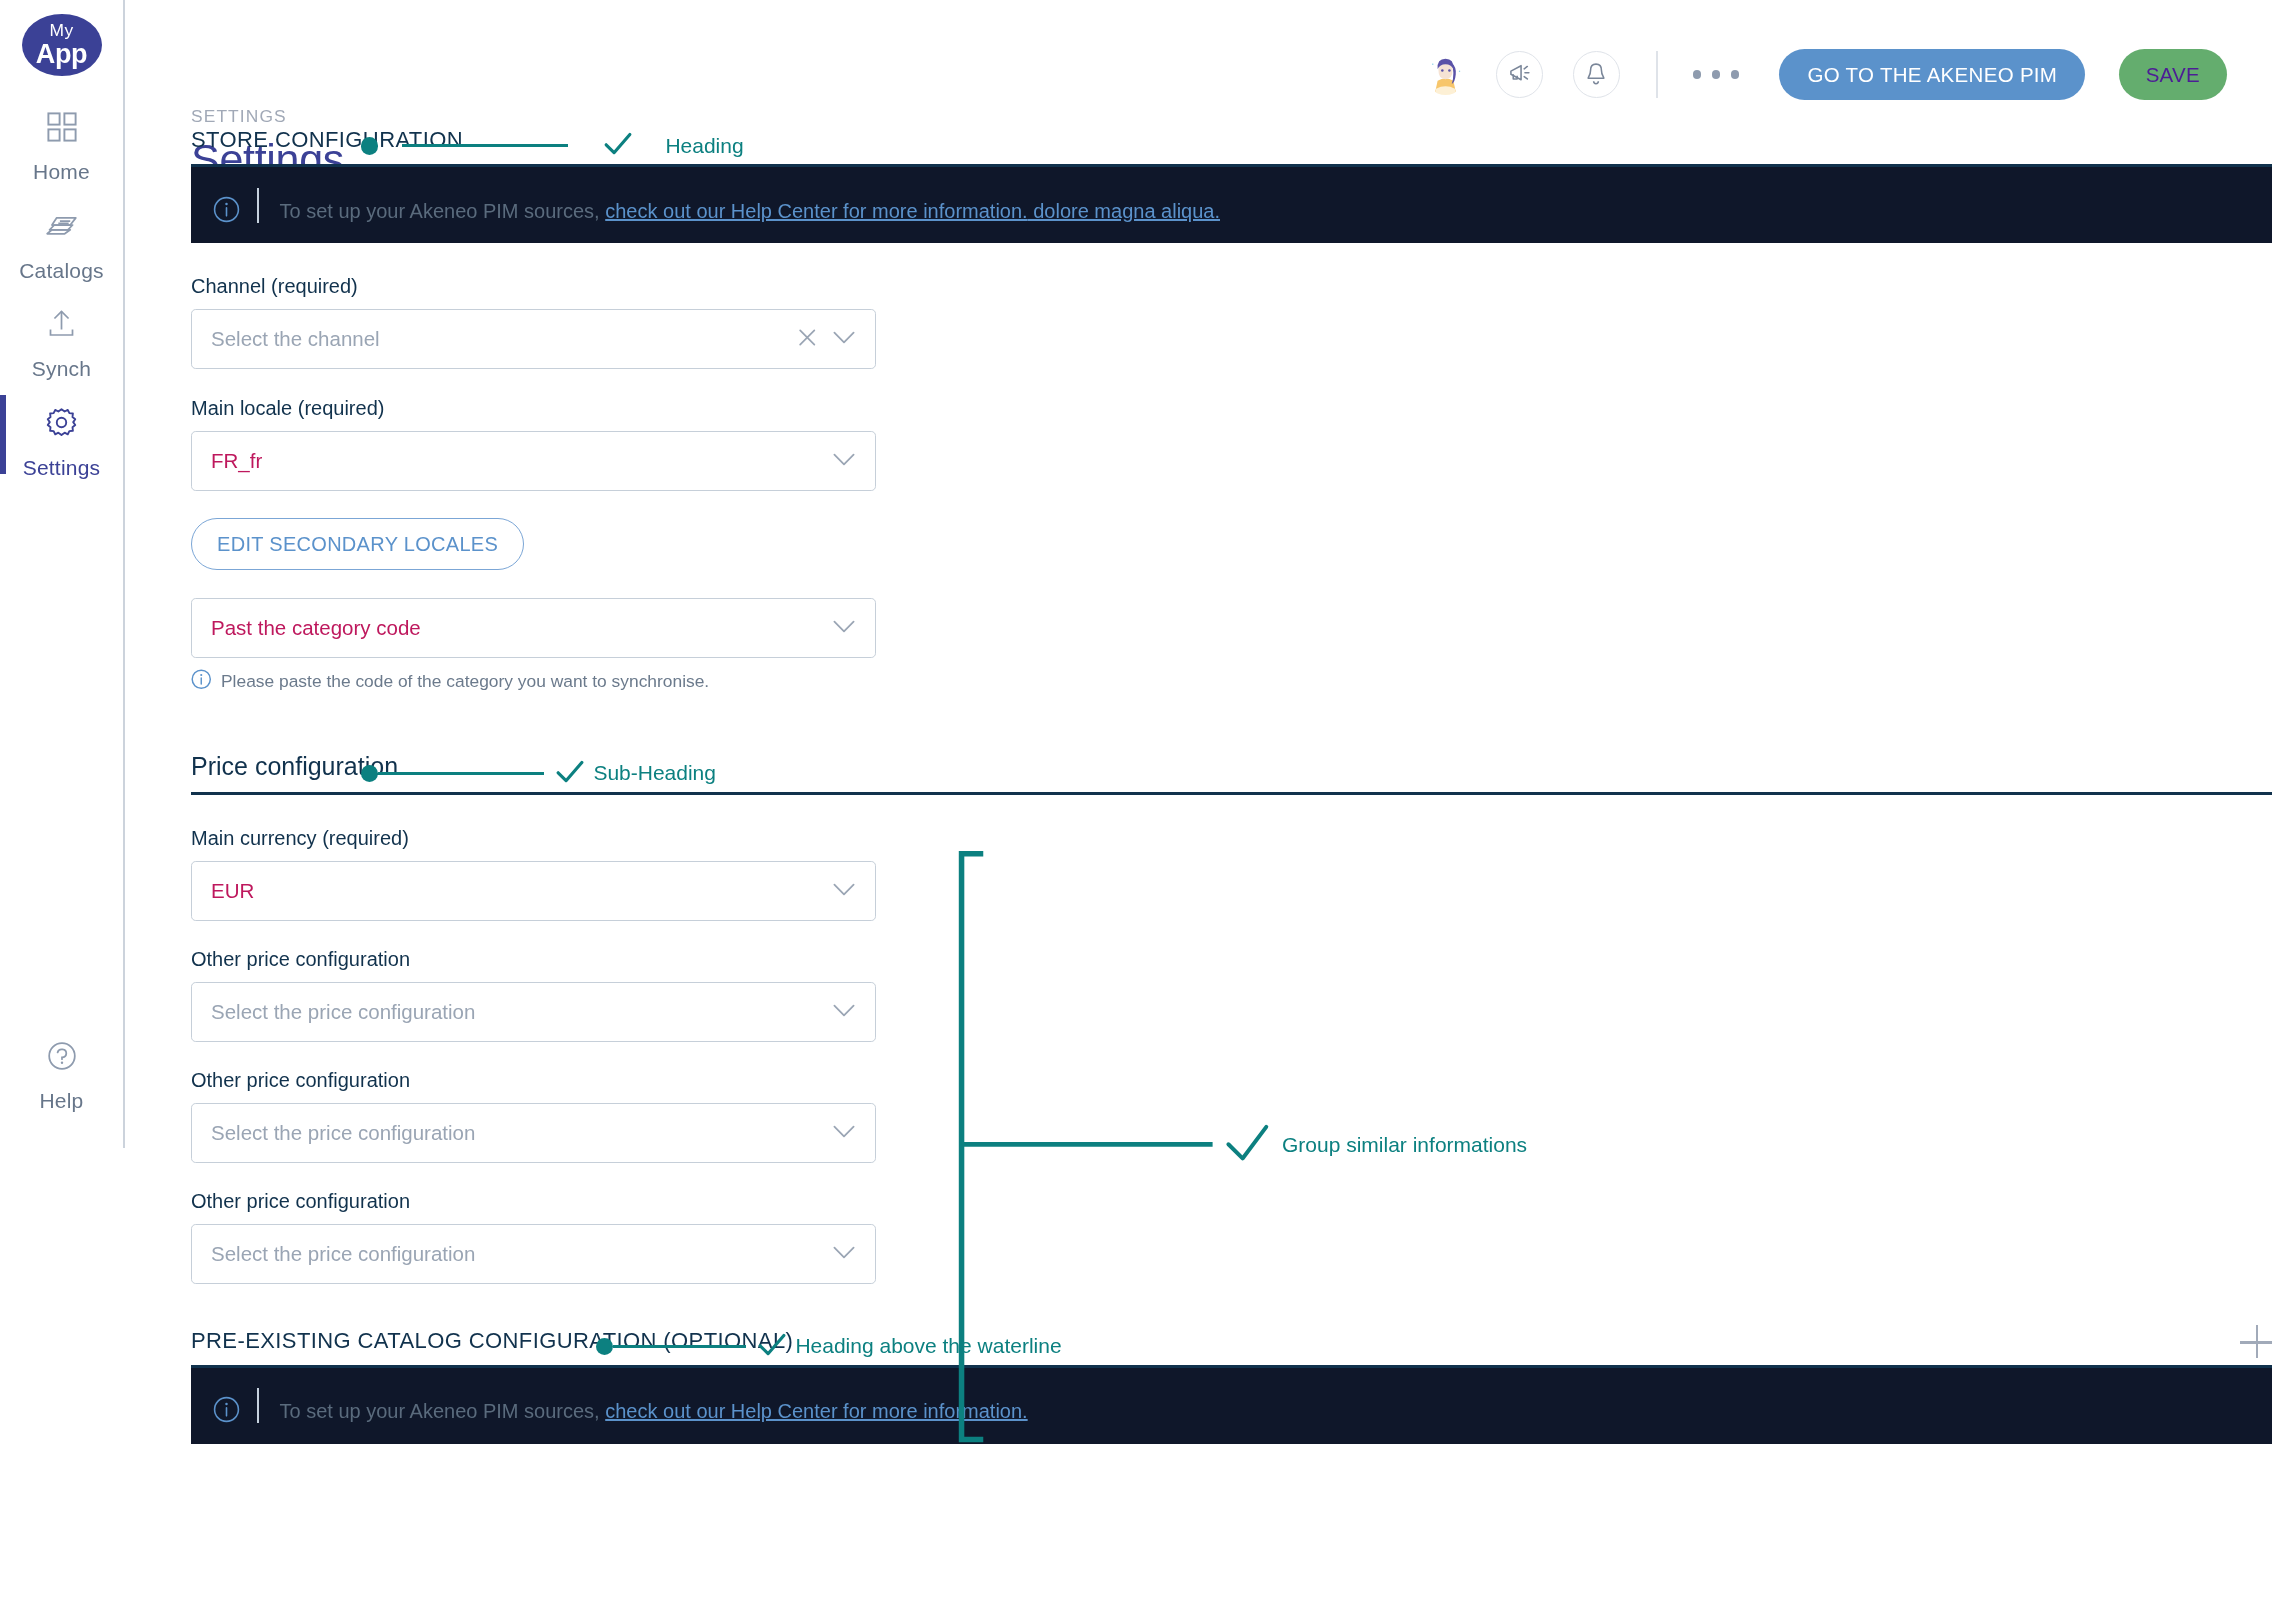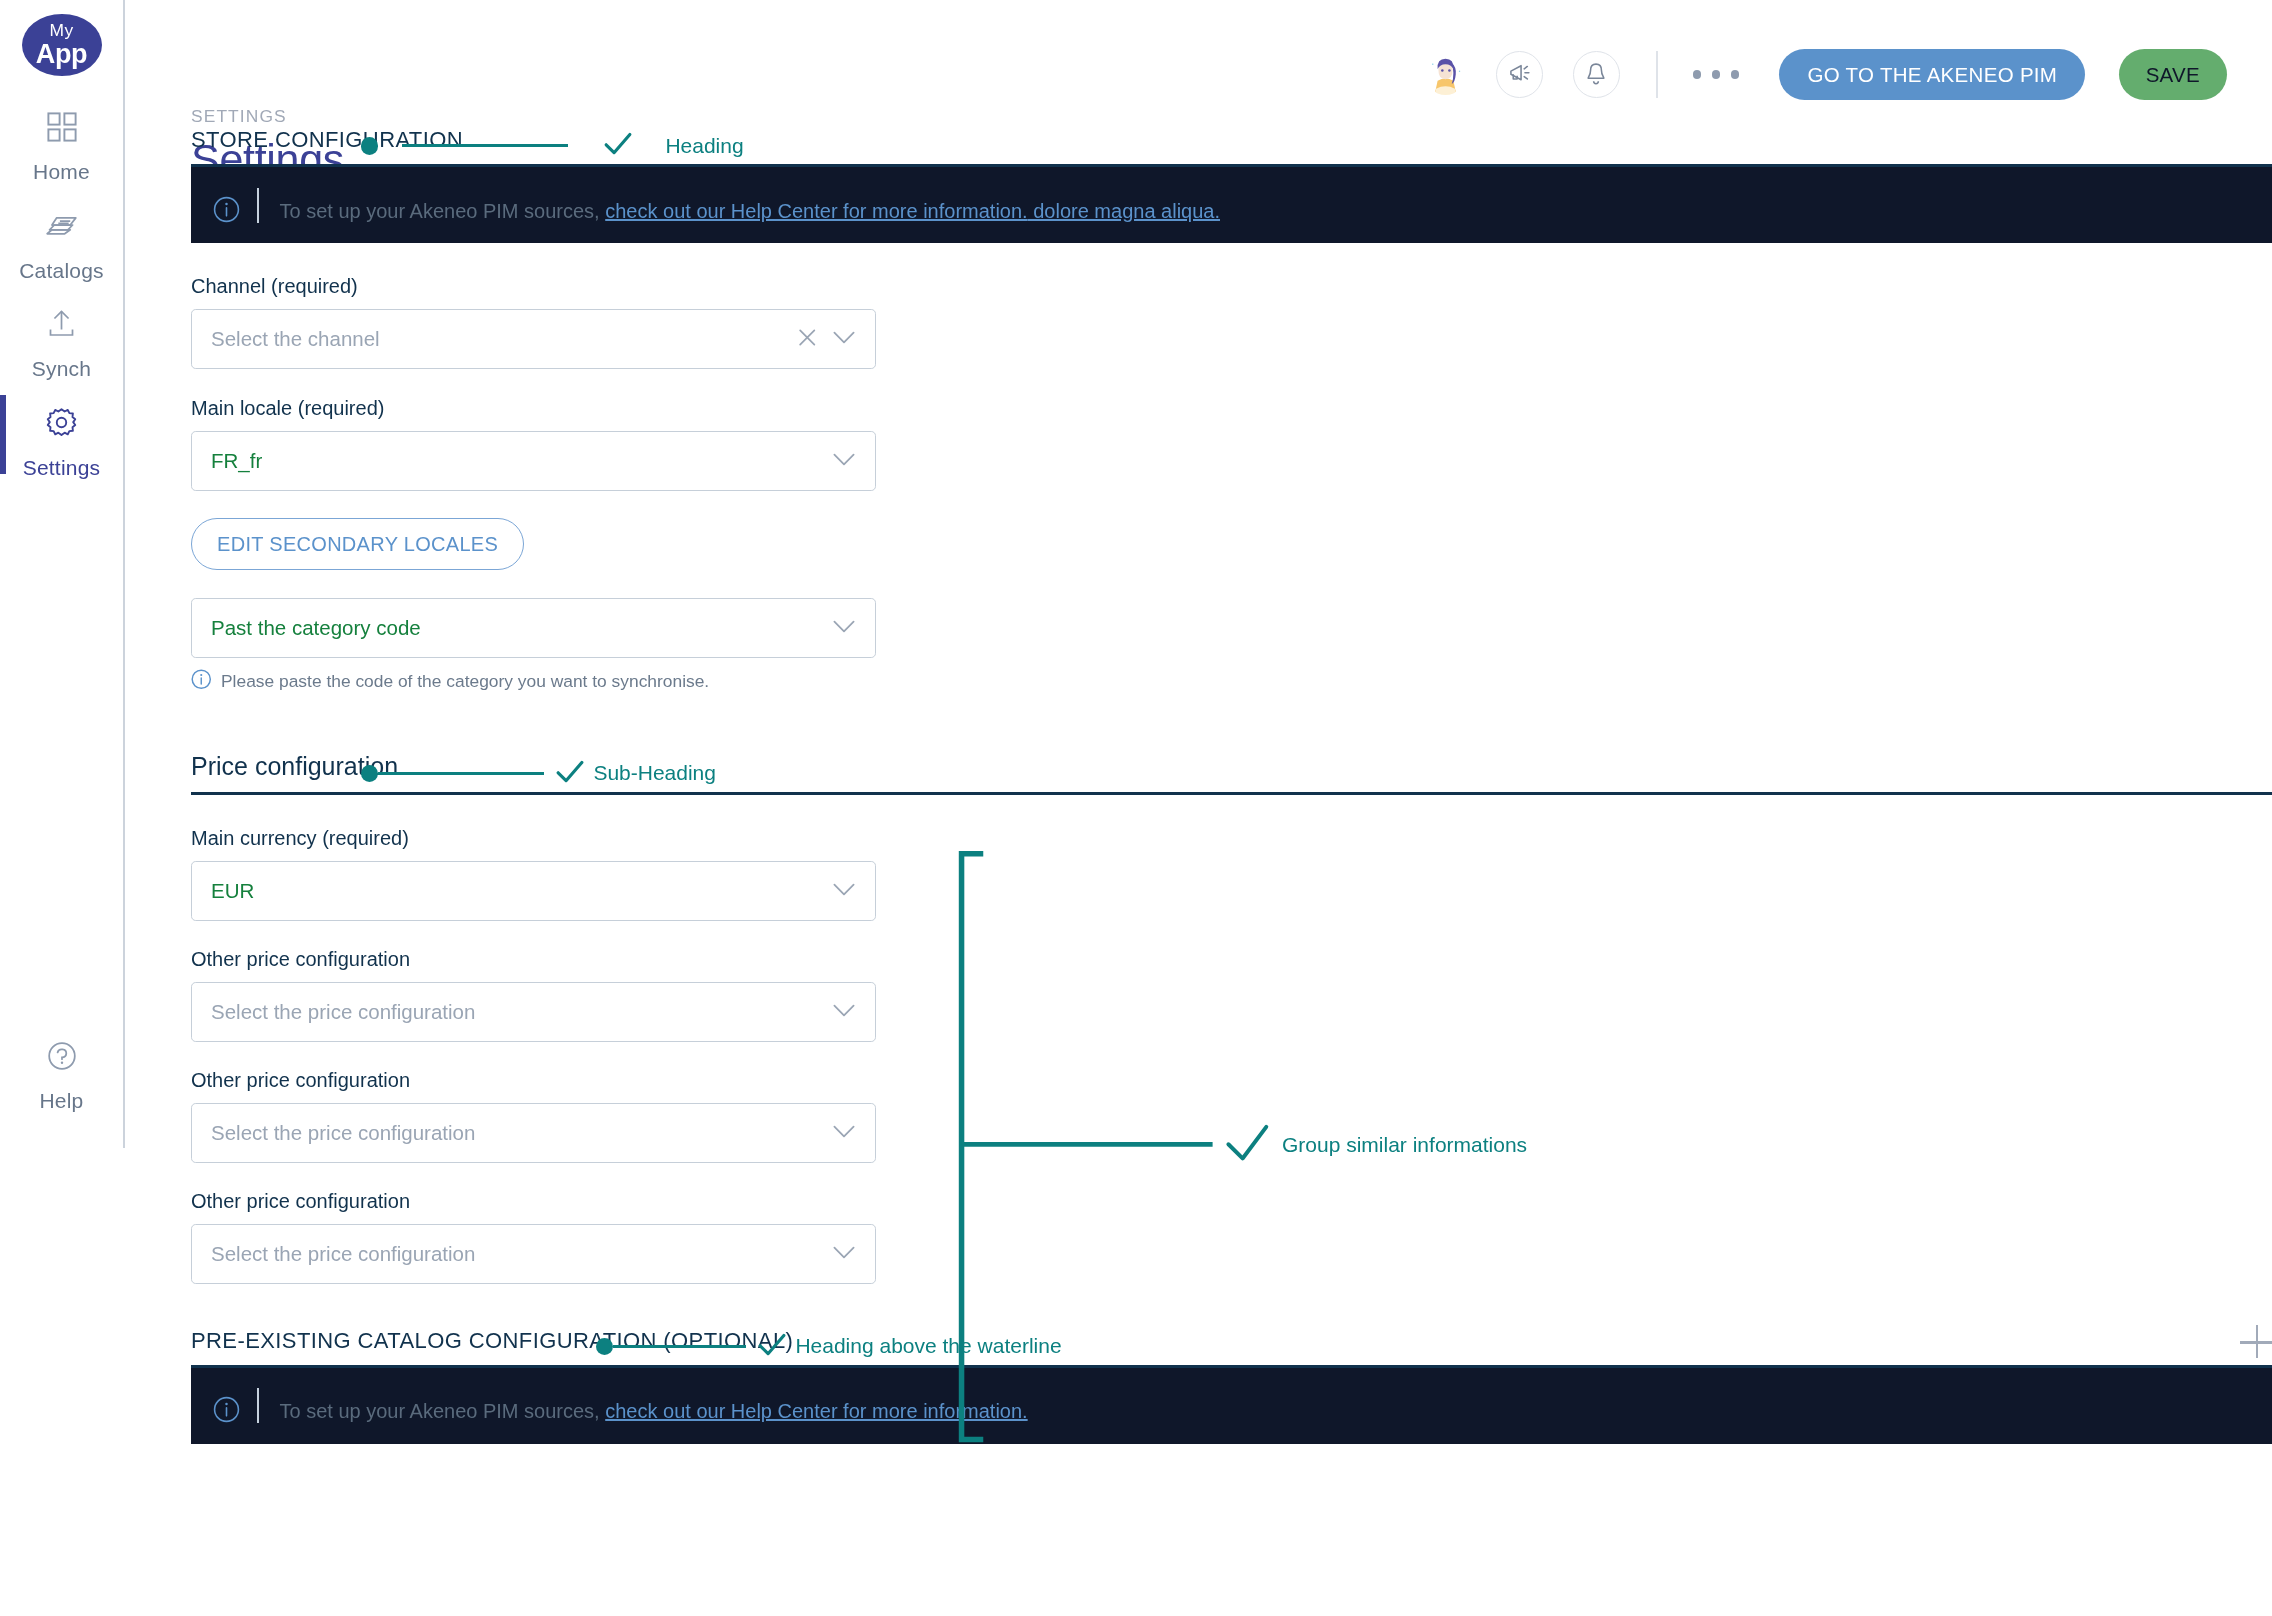--- a/index.html
+++ b/index.html
@@ -90,21 +90,21 @@
   }
   .vsep { width: 1.6px; height: 47px; background: #dfe3e9; margin: 0 19px 0 6.3px; }
   .dots { display: flex; gap: 10.3px; margin-right: 24px; cursor: pointer; }
   .dots i { width: 8.7px; height: 8.7px; border-radius: 50%; background: #8e9bae; display: block; }
   .btn-pim {
     background: #5b92cb; color: #fff; border: none; border-radius: 32px;
     height: 51px; padding: 0 28px; font-size: 20.5px; letter-spacing: 0.3px;
     cursor: pointer; font-family: inherit;
   }
   .btn-save {
-    background: #64ad6e; color: #0f172a; border: none; border-radius: 32px;
+    background: #64ad6e; color: #4c1d95; border: none; border-radius: 32px;
     height: 51px; padding: 0 27px; font-size: 20.5px; letter-spacing: 0.3px;
     cursor: pointer; font-family: inherit; margin-left: 17.4px;
   }
 
   
   .content { position: absolute; left: 0; top: 103px; width: 100%; }
 
   .section-head {
     position: relative;
     margin-left: 66px; width: 2082px;
@@ -154,21 +154,21 @@
   .field-label {
     font-size: 20px; color: #11324d; margin-bottom: 11px; display: block;
   }
   .select-box {
     width: 685px; height: 60px;
     border: 1.6px solid #c6cfd9; border-radius: 4.7px;
     background: #fff; position: relative;
     display: flex; align-items: center;
     padding: 0 19px; cursor: pointer;
   }
-  .select-box .val { font-size: 20.5px; color: #15803d; }
+  .select-box .val { font-size: 20.5px; color: #be185d; }
   .select-box .ph { font-size: 20.5px; color: #9aa5b4; }
   .select-box .chev { position: absolute; right: 19px; top: 50%; transform: translateY(-50%); }
   .select-box .clr { position: absolute; right: 58px; top: 50%; transform: translateY(-50%); cursor:pointer;}
 
   .pill-btn {
     height: 52px; border: 1.6px solid #7ba6d6; border-radius: 32px;
     background: #fff; color: #5b92cb; font-size: 20px; letter-spacing: 0.3px;
     padding: 0 25px; cursor: pointer; font-family: inherit;
     display: inline-flex; align-items: center;
   }

